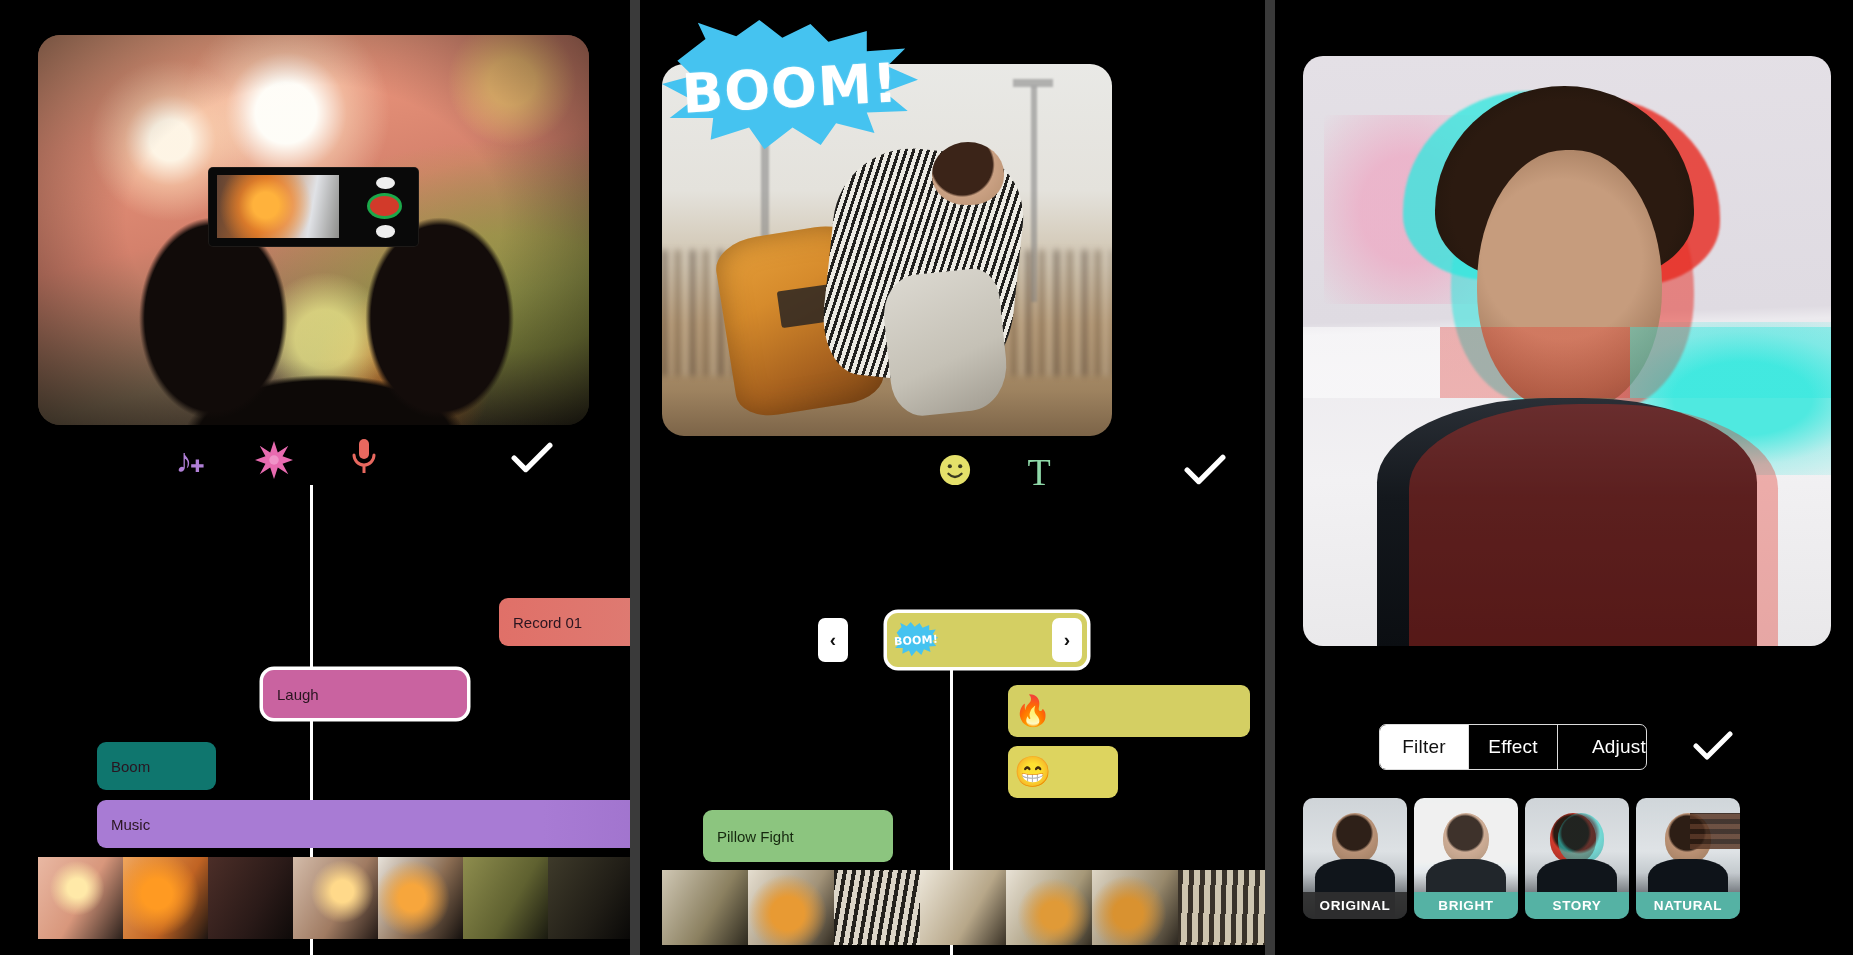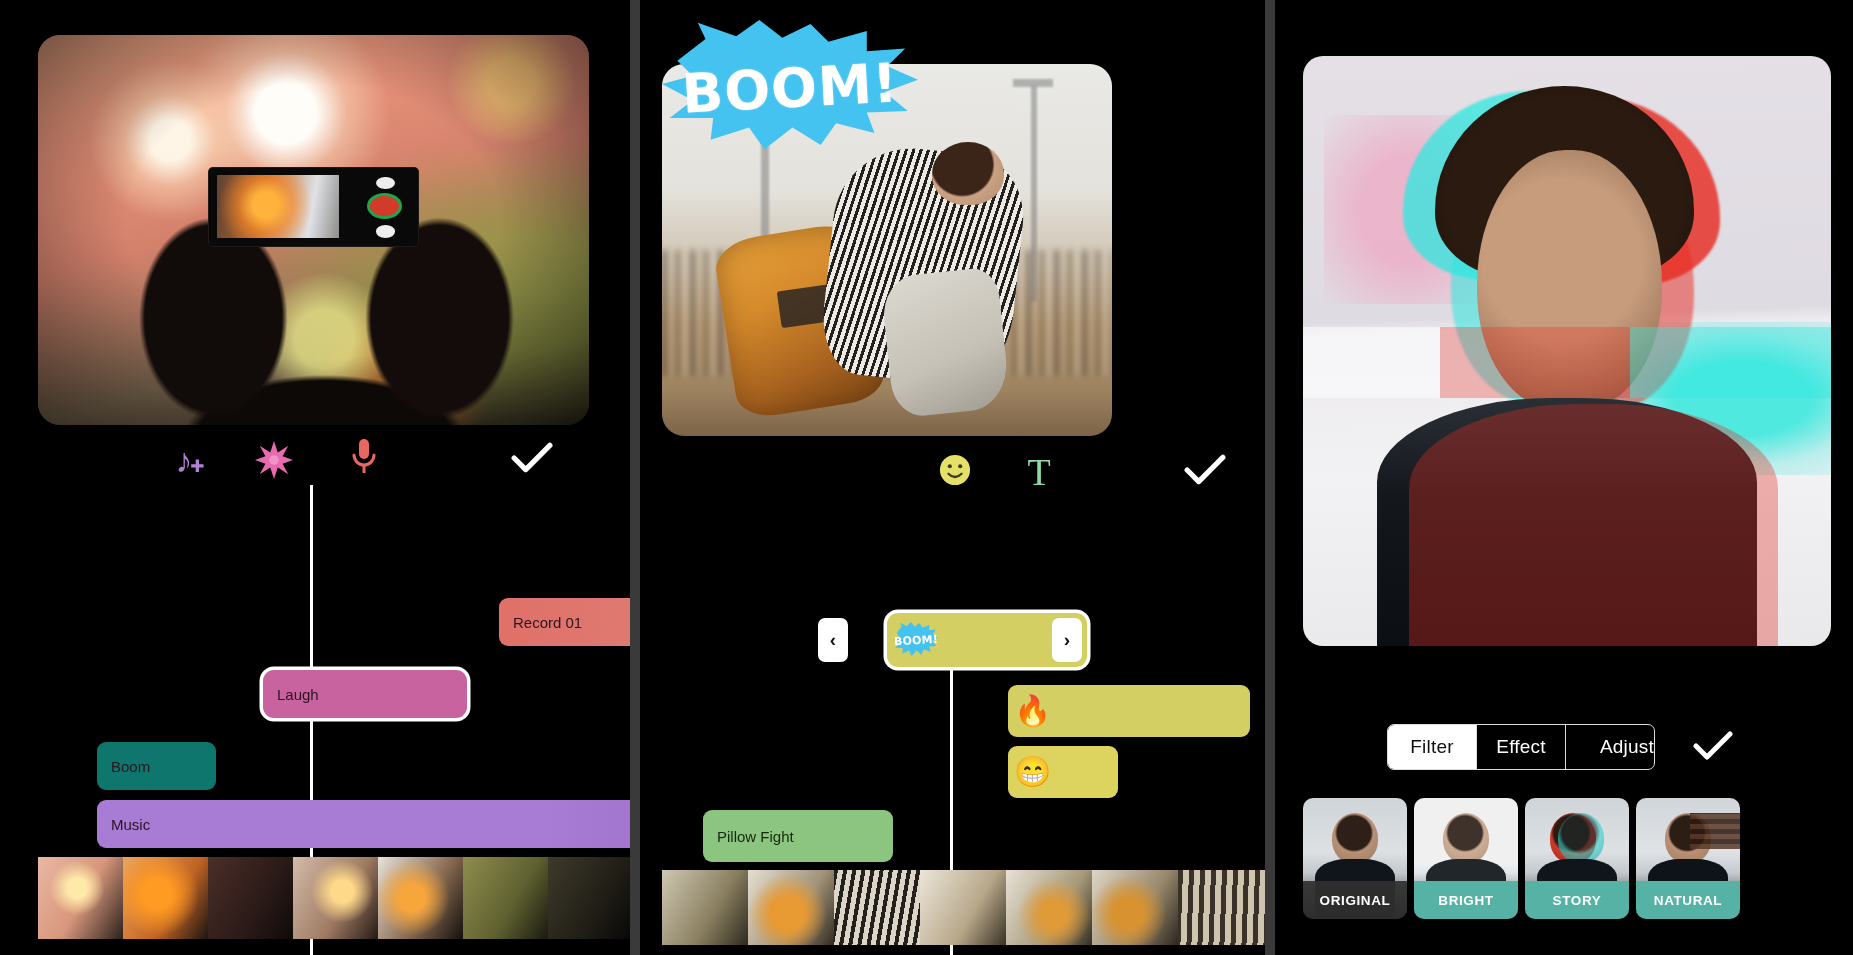--- a/index.html
+++ b/index.html
@@ -184,21 +184,21 @@
   .seg-item:last-child { border-right: none; justify-content: flex-end; }
   .seg-item.active { background: #fff; color: #111; }
 
   .filters { position: absolute; display: flex; gap: 7px; }
   .filter-thumb {
     position: relative; width: 104px; height: 121px; border-radius: 10px;
     overflow: hidden; flex: 0 0 auto; cursor: pointer;
   }
   .ft-img { position: absolute; inset: 0; }
   .ft-label {
-    position: absolute; left: 0; right: 0; bottom: 0; height: 38px;
+    position: absolute; left: 0; right: 0; bottom: 0; height: 27px;
     display: flex; align-items: center; justify-content: center;
     font-size: 13.5px; font-weight: 700; color: #fff; letter-spacing: .6px;
     background: #55b2a4;
   }
   .ft-label.original { background: rgba(48,48,48,0.92); }
 
   
   .mini {
     position: absolute; inset: 0;
     background: linear-gradient(180deg, #cfd4d8 0%, #dde1e4 44%, #c3c8cc 62%, #11161c 100%);
@@ -418,21 +418,21 @@
       <div class="gl-hair" style="left:31%;top:7%;width:48%;height:32%;background:#e8291f;opacity:.8;filter:blur(1px);"></div>
       <div class="gl-head-red" style="left:38%;top:18%;width:36%;height:42%;background:rgba(232,41,31,0.5);filter:blur(1px);"></div>
 
       <div class="gl-hair" style="left:25%;top:5%;width:49%;height:33%;background:radial-gradient(ellipse at 50% 60%, #2b1a10 0 62%, #171009 100%);"></div>
       <div class="gl-head-main" style="left:33%;top:16%;width:35%;height:44%;background:radial-gradient(circle at 46% 42%, #c69c7d 0 44%, #9d7558 74%, #6d5040 100%);"></div>
       <div class="gl-body" style="left:14%;top:58%;width:72%;height:42%;background:linear-gradient(180deg,#2a2f36 0%,#14181d 40%,#0b0e12 100%);"></div>
       <div class="gl-body" style="left:20%;top:59%;width:70%;height:42%;background:rgba(226,46,34,0.35);"></div>
       <div class="gl-shift" style="background:linear-gradient(90deg, rgba(255,255,255,0.5) 0 26%, rgba(232,41,31,0.30) 26% 62%, rgba(46,232,223,0.40) 62% 100%);"></div>
     </div>
 
-    <div class="seg" style="left:112px; top:724px; width:268px; height:46px;">
+    <div class="seg" style="left:104px; top:724px; width:268px; height:46px;">
       <div class="seg-item active" style="width:89px;">
         <span>Filter</span>
       </div>
       <div class="seg-item" style="width:89px;align-items:center;">
         <span>Effect</span>
       </div>
       <div class="seg-item" style="width:88px;">
         <span>Adjust</span>
       </div>
     </div>

